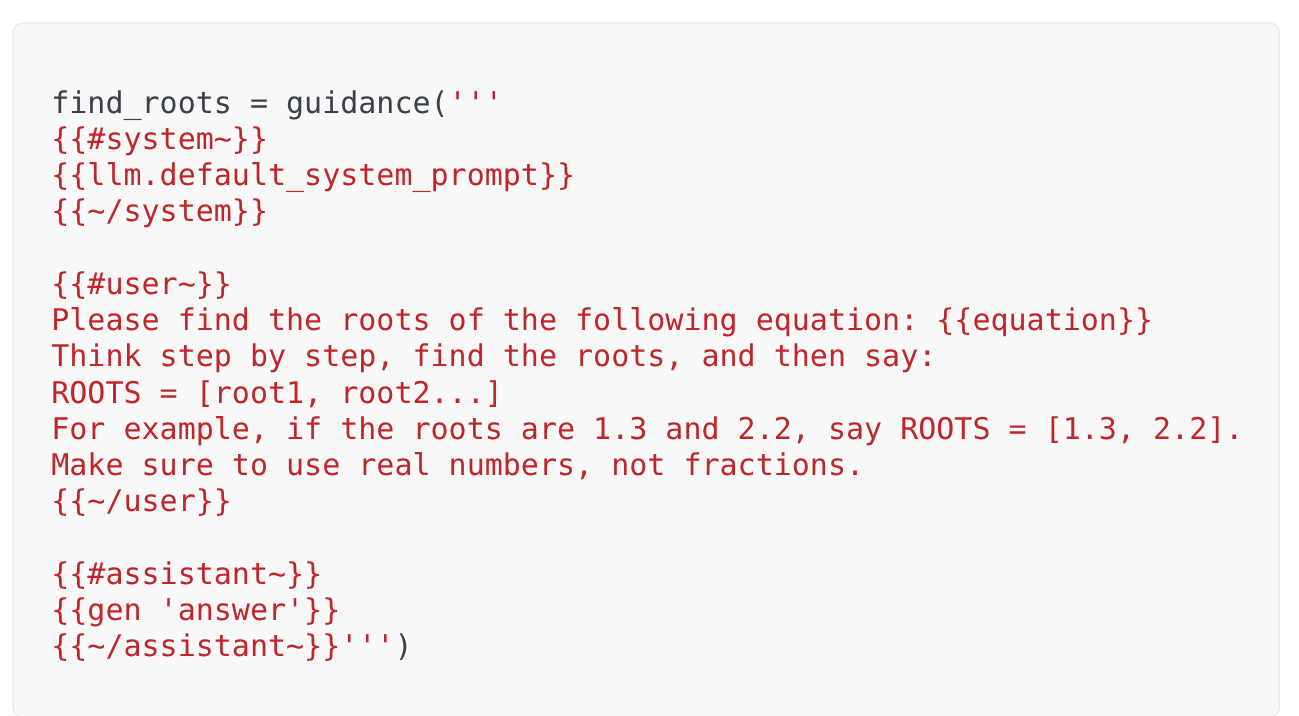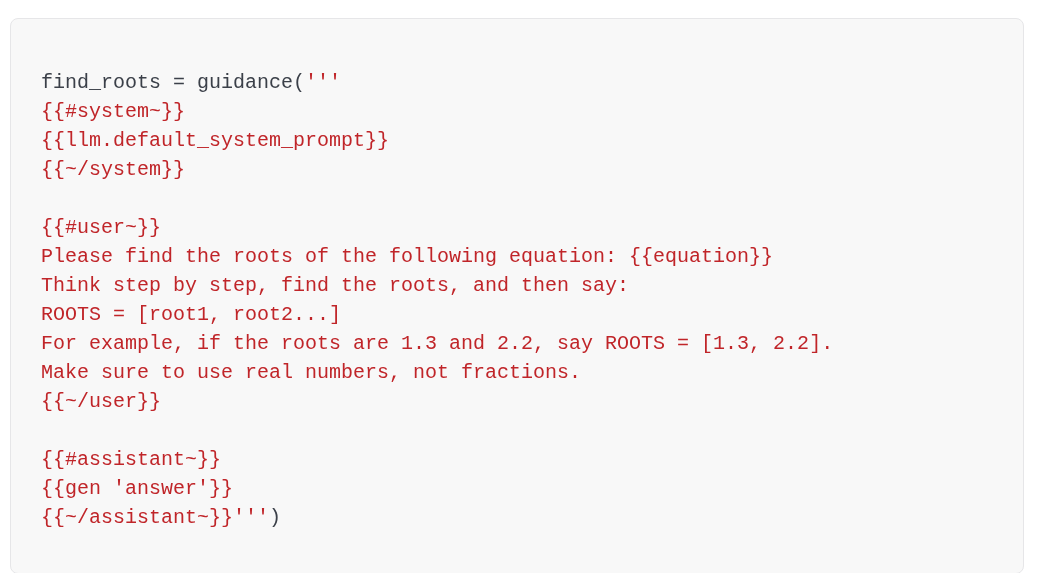--- a/index.html
+++ b/index.html
@@ -23,24 +23,23 @@
     width: 1014px;
     height: 556px;
     box-sizing: border-box;
     background: var(--block-bg, #f8f8f8);
     border: 1px solid var(--block-border, #e6e6e8);
     border-radius: 8px;
     padding: 49px 30px 40px 30px;
     overflow: hidden;
   }
   .code-line {
-    font-size: 20px;
+    font-size: 24px;
     line-height: 29px;
     white-space: pre;
-    font-family: Liberation Mono, monospace;
   }
   .tok-plain { color: var(--code-plain, #3b4049); }
   .tok-str   { color: var(--code-red, #c02529); }
 </style>
 </head>
 <body>
 
 <div class="page">
   <pre class="code-block"><div class="code-line"><span class="tok-plain">find_roots = guidance(</span><span class="tok-str">'''</span></div><div class="code-line"><span class="tok-str">{{#system~}}</span></div><div class="code-line"><span class="tok-str">{{llm.default_system_prompt}}</span></div><div class="code-line"><span class="tok-str">{{~/system}}</span></div><div class="code-line"> </div><div class="code-line"><span class="tok-str">{{#user~}}</span></div><div class="code-line"><span class="tok-str">Please find the roots of the following equation: {{equation}}</span></div><div class="code-line"><span class="tok-str">Think step by step, find the roots, and then say:</span></div><div class="code-line"><span class="tok-str">ROOTS = [root1, root2...]</span></div><div class="code-line"><span class="tok-str">For example, if the roots are 1.3 and 2.2, say ROOTS = [1.3, 2.2].</span></div><div class="code-line"><span class="tok-str">Make sure to use real numbers, not fractions.</span></div><div class="code-line"><span class="tok-str">{{~/user}}</span></div><div class="code-line"> </div><div class="code-line"><span class="tok-str">{{#assistant~}}</span></div><div class="code-line"><span class="tok-str">{{gen 'answer'}}</span></div><div class="code-line"><span class="tok-str">{{~/assistant~}}'''</span><span class="tok-plain">)</span></div></pre>
 </div>

